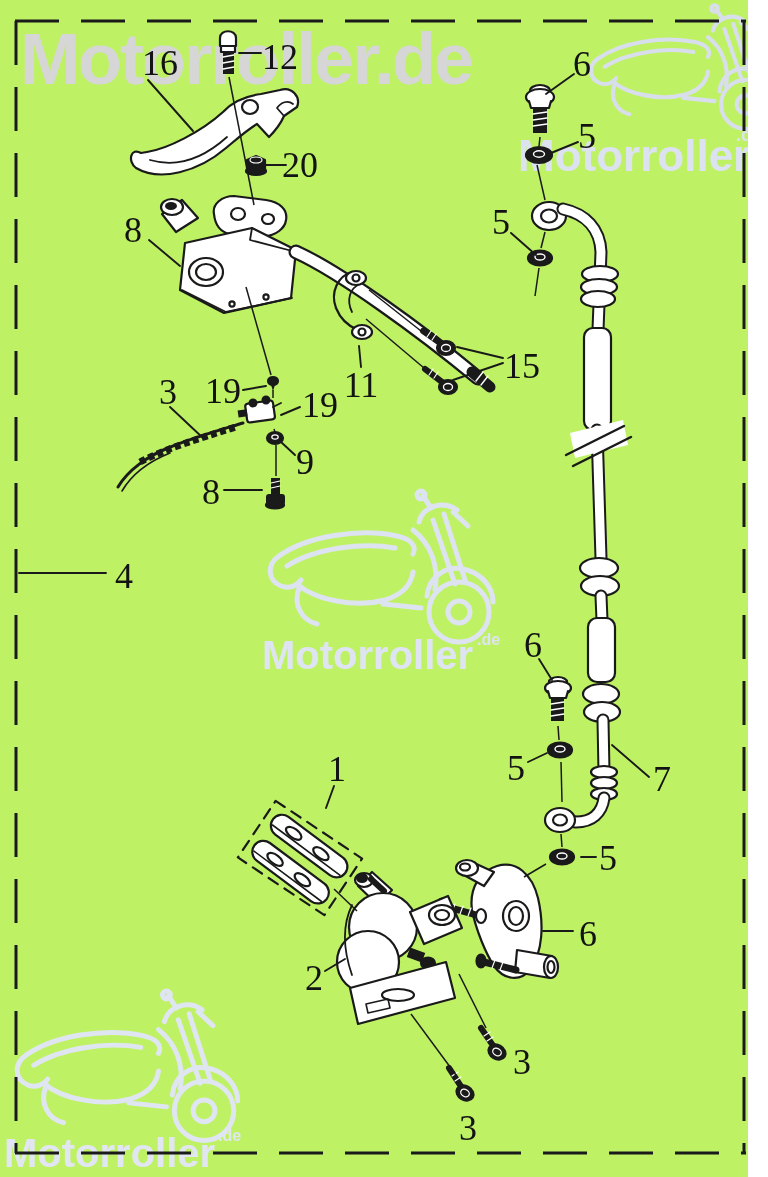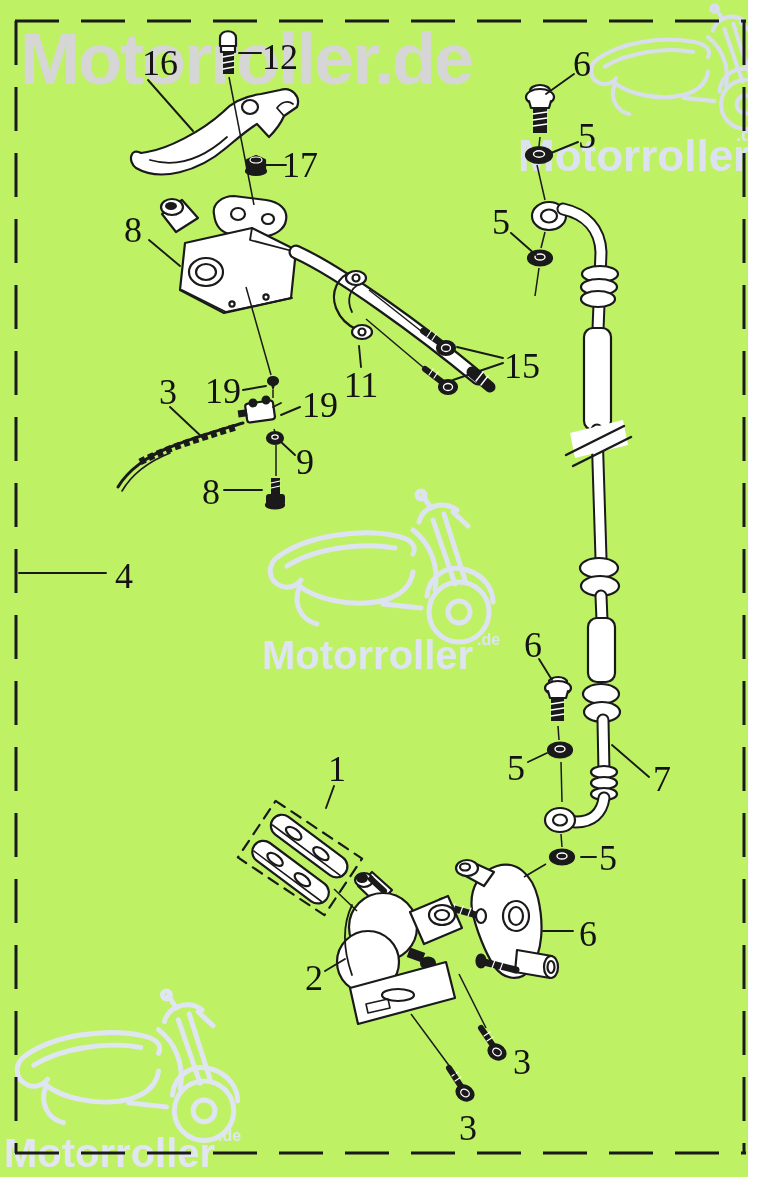--- a/index.html
+++ b/index.html
@@ -345,21 +345,21 @@
         <line x1="581" y1="857" x2="596" y2="857"></line>
         <line x1="334" y1="786" x2="326" y2="808"></line>
         <line x1="325" y1="971" x2="345" y2="959"></line>
         <line x1="543" y1="931" x2="573" y2="931"></line>
       </g>
 </svg>
 
 <div id="callout-layer">
       <div class="callout" style="left: 160px; top: 63px;">16</div>
       <div class="callout" style="left: 280px; top: 57px;">12</div>
-      <div class="callout" style="left: 300px; top: 165px;">17</div>
+      <div class="callout" style="left: 300px; top: 165px;">20</div>
       <div class="callout" style="left: 133px; top: 230px;">8</div>
       <div class="callout" style="left: 361px; top: 385px;">11</div>
       <div class="callout" style="left: 522px; top: 366px;">15</div>
       <div class="callout" style="left: 168px; top: 392px;">3</div>
       <div class="callout" style="left: 223px; top: 391px;">19</div>
       <div class="callout" style="left: 320px; top: 405px;">19</div>
       <div class="callout" style="left: 305px; top: 462px;">9</div>
       <div class="callout" style="left: 211px; top: 492px;">8</div>
       <div class="callout" style="left: 124px; top: 576px;">4</div>
       <div class="callout" style="left: 582px; top: 64px;">6</div>

